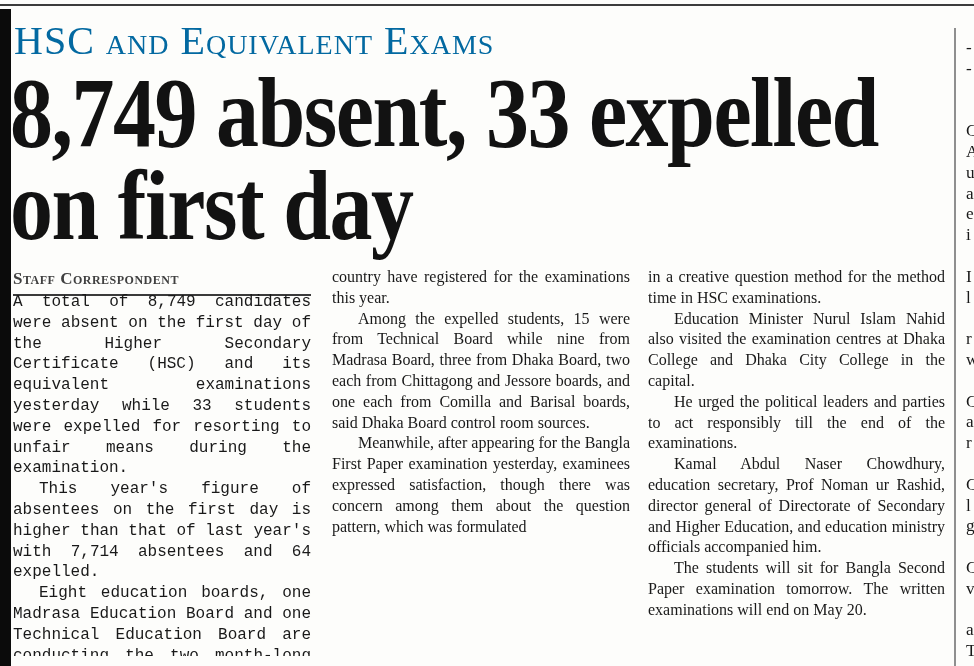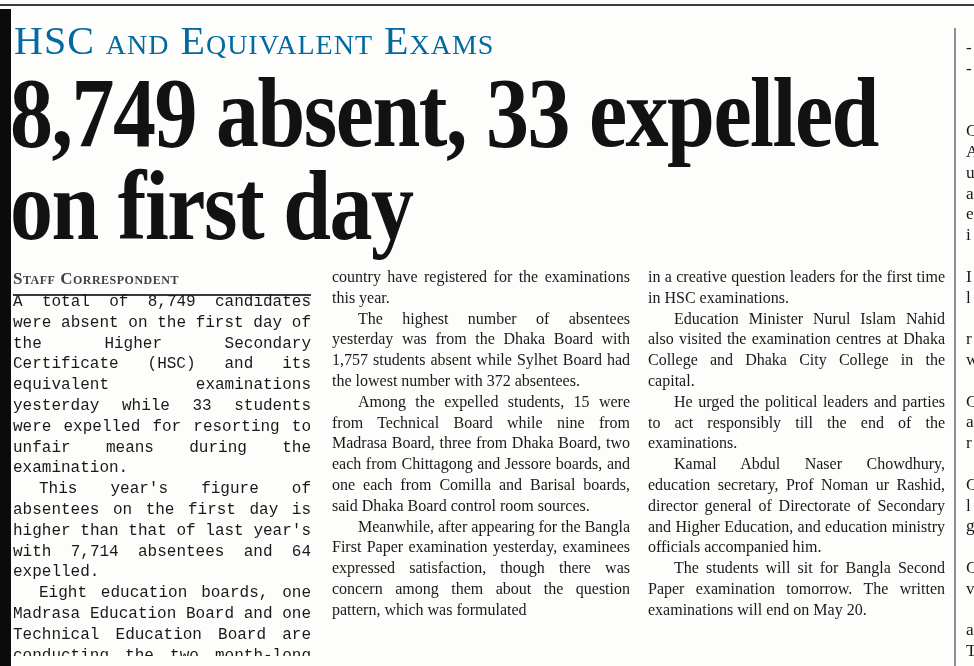--- a/index.html
+++ b/index.html
@@ -61,26 +61,25 @@
   <div class="byline-rule"></div>
 
   <div class="col" id="col1">
       <p class="para">A total of 8,749 candidates were absent on the first day of the Higher Secondary Certificate (HSC) and its equivalent examinations yesterday while 33 students were expelled for resorting to unfair means during the examination.</p>
       <p class="para ind">This year's figure of absentees on the first day is higher than that of last year's with 7,714 absentees and 64 expelled.</p>
       <p class="para ind">Eight education boards, one Madrasa Education Board and one Technical Education Board are conducting the two month-long HSC and its equivalent Alim and Business Management examinations for 2012.</p>
       <p class="para ind">Nearly 9.26 lakh students of 7,556 educational institutions across the</p>
     </div>
   <div class="col" id="col2">
       <p class="para">country have registered for the examinations this year.</p>
-      <p class="para ind">The highest number of absentees yesterday was from the Dhaka Board with 1,757 students absent while Sylhet Board had the lowest number with 372 absentees.</p>
       <p class="para ind">Among the expelled students, 15 were from Technical Board while nine from Madrasa Board, three from Dhaka Board, two each from Chittagong and Jessore boards, and one each from Comilla and Barisal boards, said Dhaka Board control room sources.</p>
       <p class="para ind">Meanwhile, after appearing for the Bangla First Paper examination yesterday, examinees expressed satisfaction, though there was concern among them about the question pattern, which was formulated</p>
     </div>
   <div class="col" id="col3">
-      <p class="para">in a creative question leaders for the first time in HSC examinations.</p>
+      <p class="para">in a creative question method for the method time in HSC examinations.</p>
       <p class="para ind">Education Minister Nurul Islam Nahid also visited the examination centres at Dhaka College and Dhaka City College in the capital.</p>
       <p class="para ind">He urged the political leaders and parties to act responsibly till the end of the examinations.</p>
       <p class="para ind">Kamal Abdul Naser Chowdhury, education secretary, Prof Noman ur Rashid, director general of Directorate of Secondary and Higher Education, and education ministry officials accompanied him.</p>
       <p class="para ind">The students will sit for Bangla Second Paper examination tomorrow. The written examinations will end on May 20.</p>
     </div>
 
   <div class="v-rule"></div>
   <div class="frag-col"><div class="frag-line">-</div><div class="frag-line">-</div><div class="frag-line"></div><div class="frag-line"></div><div class="frag-line">C</div><div class="frag-line">A</div><div class="frag-line">u</div><div class="frag-line">a</div><div class="frag-line">e</div><div class="frag-line">i</div><div class="frag-line"></div><div class="frag-line">I</div><div class="frag-line">l</div><div class="frag-line"></div><div class="frag-line">r</div><div class="frag-line">w</div><div class="frag-line"></div><div class="frag-line">C</div><div class="frag-line">a</div><div class="frag-line">r</div><div class="frag-line"></div><div class="frag-line">C</div><div class="frag-line">l</div><div class="frag-line">g</div><div class="frag-line"></div><div class="frag-line">C</div><div class="frag-line">v</div><div class="frag-line"></div><div class="frag-line">a</div><div class="frag-line">T</div></div>
 
 </div>

